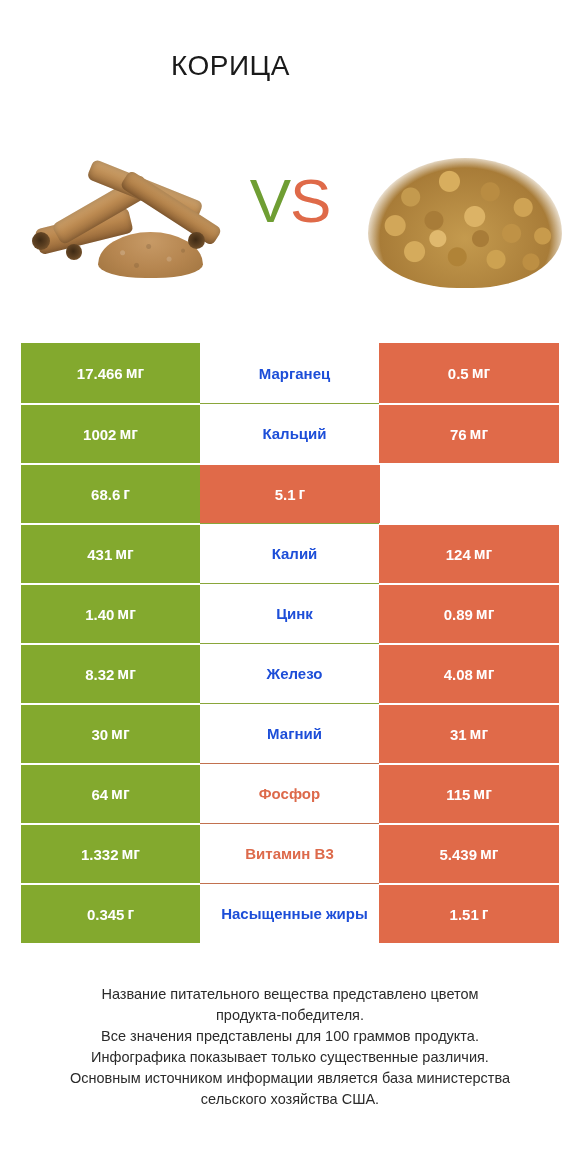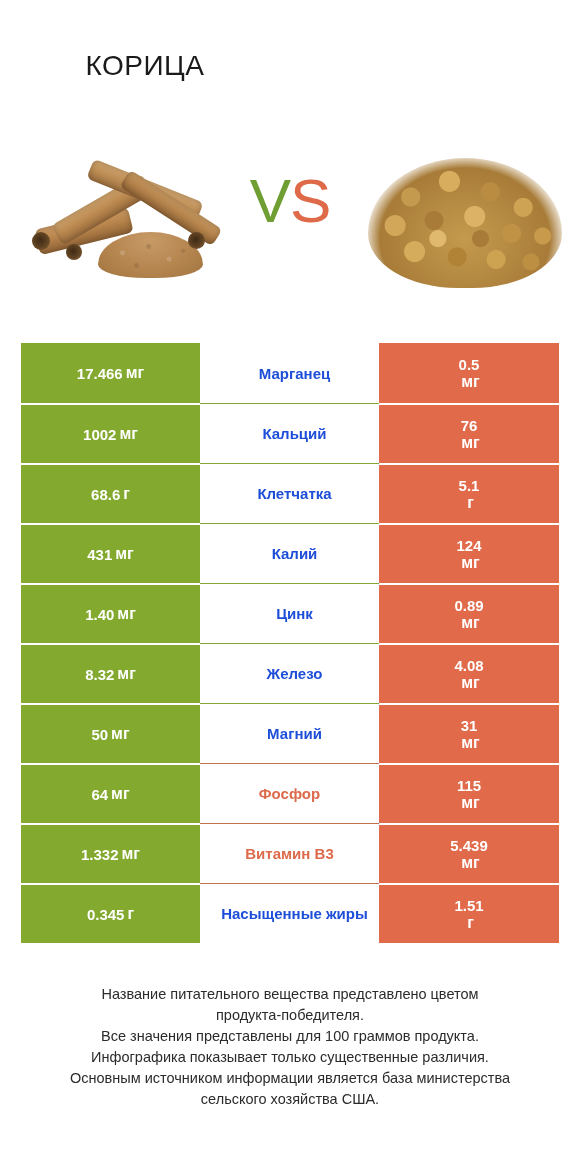--- a/index.html
+++ b/index.html
@@ -29,20 +29,21 @@
     font-weight: 400;
     font-size: 28px;
     letter-spacing: 0.5px;
     line-height: 36px;
     text-align: center;
   }
   .title-left {
     left: 0;
     width: 290px;
     top: 48px;
+    text-align: right;
   }
   .title-right {
     left: 290px;
     width: 290px;
     top: 22px;
   }
   .title-right .ln {
     display: block;
   }
 
@@ -179,21 +180,21 @@
     text-align: center;
     box-sizing: border-box;
   }
   .cell-left, .cell-right {
     width: 179px;
     color: #ffffff;
     font-size: 15px;
     font-weight: 700;
   }
   .cell-left  { background: #83a92e; }
-  .cell-right { width: 180px; background: #e06a49; flex-direction: column; }
+  .cell-right { width: 180px; background: #e06a49; }
   .cell-mid {
     width: 179px;
     background: #ffffff;
     font-size: 15px;
     font-weight: 700;
     line-height: 19px;
     padding: 0 6px;
   }
   .row.win-green .cell-mid { color: #1d4ed8; padding-left: 16px; }
   .row.win-orange .cell-mid { color: #dd6a4b; }
@@ -278,21 +279,20 @@
       <div class="cell cell-right">
         <span>76</span>
         <span class="unit">мг</span>
       </div>
     </div>
     <div class="row win-green">
       <div class="cell cell-left">
         <span>68.6</span>
         <span class="unit">г</span>
       </div>
-      <div class="cell cell-mid">Клетчатка</div>
       <div class="cell cell-right">
         <span>5.1</span>
         <span class="unit">г</span>
       </div>
     </div>
     <div class="row win-green">
       <div class="cell cell-left">
         <span>431</span>
         <span class="unit">мг</span>
       </div>
@@ -319,21 +319,21 @@
         <span class="unit">мг</span>
       </div>
       <div class="cell cell-mid">Железо</div>
       <div class="cell cell-right">
         <span>4.08</span>
         <span class="unit">мг</span>
       </div>
     </div>
     <div class="row win-green">
       <div class="cell cell-left">
-        <span>50</span>
+        <span>30</span>
         <span class="unit">мг</span>
       </div>
       <div class="cell cell-mid">Магний</div>
       <div class="cell cell-right">
         <span>31</span>
         <span class="unit">мг</span>
       </div>
     </div>
     <div class="row win-orange">
       <div class="cell cell-left">

